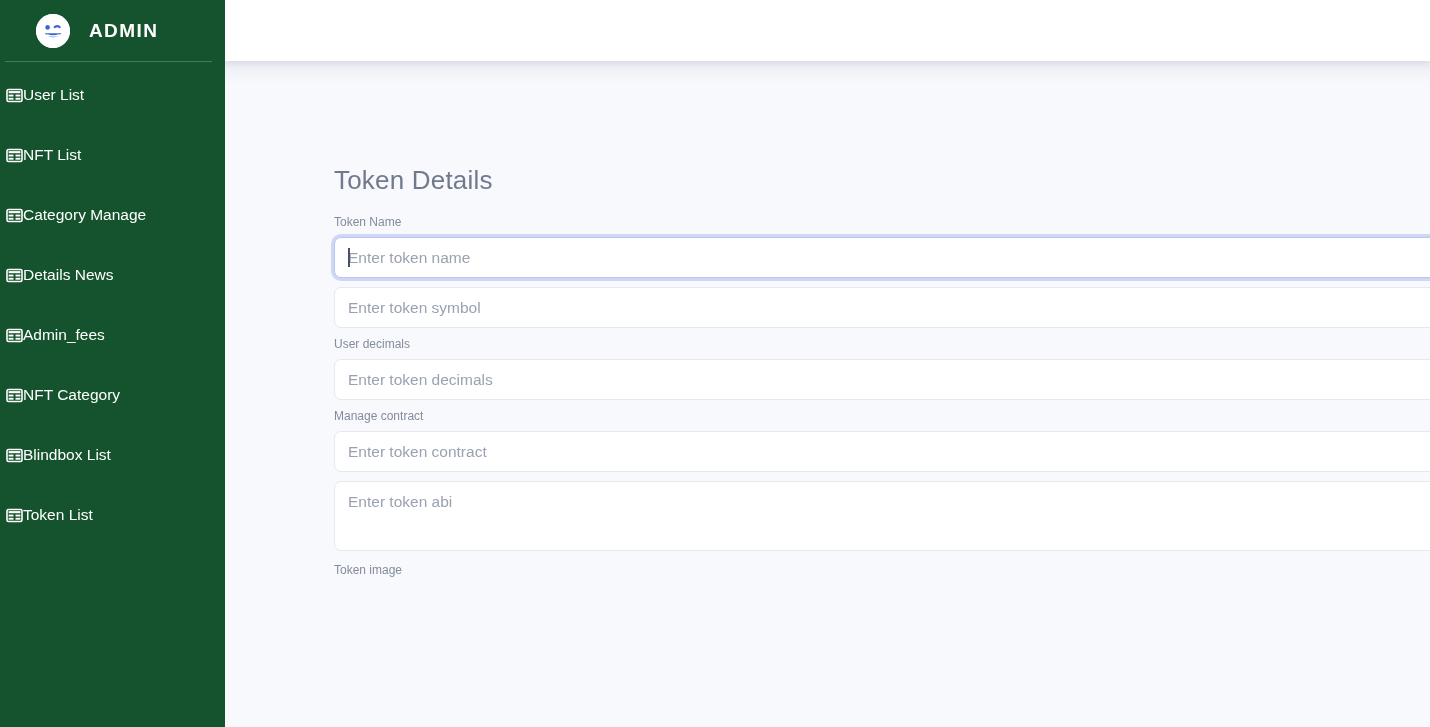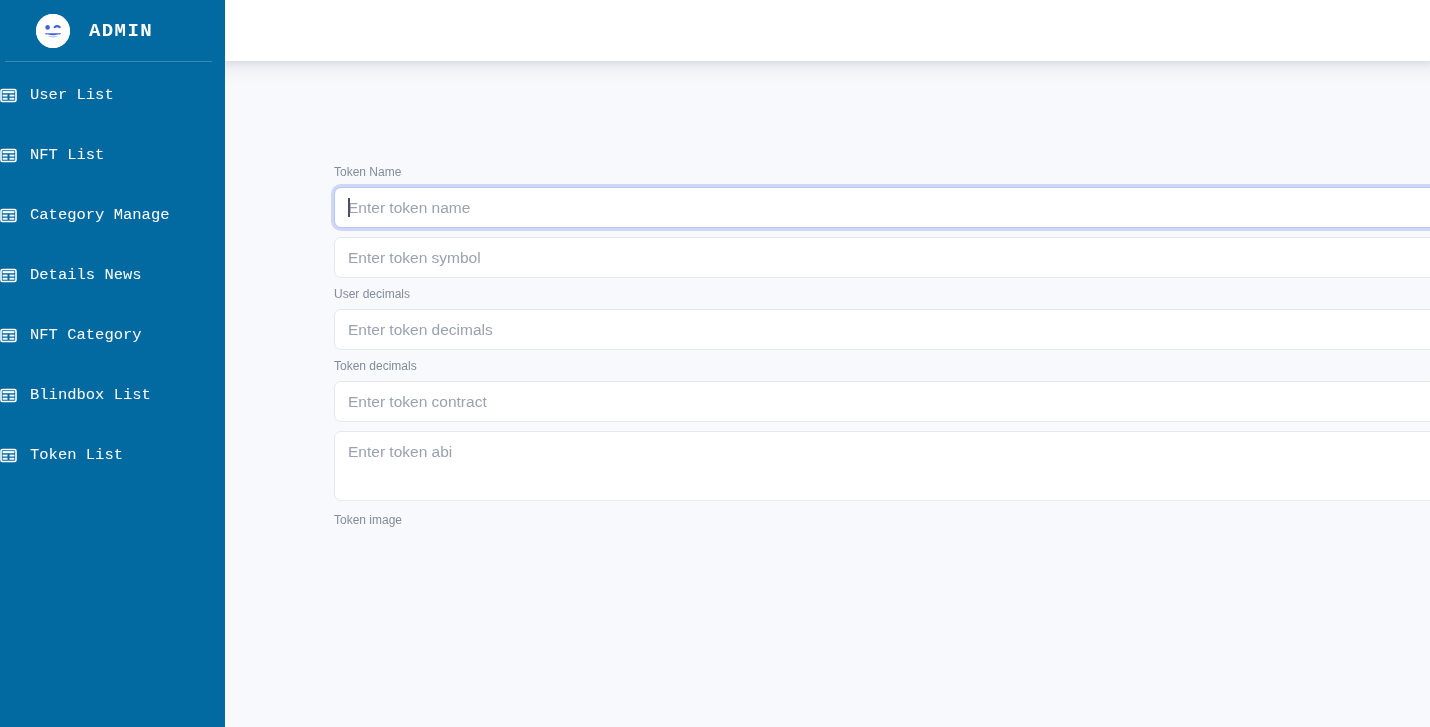--- a/index.html
+++ b/index.html
@@ -19,25 +19,24 @@
     height: 727px;
     display: flex;
     overflow: hidden;
   }
 
   
   .sidebar {
     width: 225px;
     min-width: 225px;
     height: 727px;
-    background: #0369a1;
+    background: #14532d;
     position: relative;
     z-index: 30;
     overflow: hidden;
-    font-family: Liberation Mono, monospace;
   }
 
   .brand {
     height: 61px;
     display: flex;
     align-items: center;
     padding-left: 36px;
     gap: 19px;
   }
 
@@ -66,23 +65,23 @@
     margin: 0 13px 0 5px;
   }
 
   .nav {
     padding-top: 16px;
   }
 
   .nav-item {
     display: flex;
     align-items: center;
-    gap: 13px;
     height: 34px;
     margin-bottom: 26px;
+    padding-left: 6px;
     cursor: pointer;
   }
 
   .nav-icon {
     width: 17px;
     height: 17px;
     flex: none;
     display: flex;
     align-items: center;
     justify-content: center;
@@ -259,20 +258,33 @@
             <rect x="2.6" y="4.1" width="11.8" height="2.1" fill="#ffffff"></rect>
             <rect x="2.6" y="7.6" width="4.9" height="1.9" fill="#ffffff"></rect>
             <rect x="9.5" y="7.6" width="4.9" height="1.9" fill="#ffffff"></rect>
             <rect x="2.6" y="10.8" width="4.9" height="1.9" fill="#ffffff"></rect>
             <rect x="9.5" y="10.8" width="4.9" height="1.9" fill="#ffffff"></rect>
           </svg>
         </span>
         <span class="nav-label">Details News</span>
       </div>
 
+      <div class="nav-item">
+        <span class="nav-icon">
+          <svg width="17" height="17" viewBox="0 0 17 17" aria-hidden="true">
+            <rect x="1" y="2.5" width="15" height="12" rx="1.6" fill="none" stroke="#ffffff" stroke-width="1.6"></rect>
+            <rect x="2.6" y="4.1" width="11.8" height="2.1" fill="#ffffff"></rect>
+            <rect x="2.6" y="7.6" width="4.9" height="1.9" fill="#ffffff"></rect>
+            <rect x="9.5" y="7.6" width="4.9" height="1.9" fill="#ffffff"></rect>
+            <rect x="2.6" y="10.8" width="4.9" height="1.9" fill="#ffffff"></rect>
+            <rect x="9.5" y="10.8" width="4.9" height="1.9" fill="#ffffff"></rect>
+          </svg>
+        </span>
+        <span class="nav-label">Admin_fees</span>
+      </div>
 
       <div class="nav-item">
         <span class="nav-icon">
           <svg width="17" height="17" viewBox="0 0 17 17" aria-hidden="true">
             <rect x="1" y="2.5" width="15" height="12" rx="1.6" fill="none" stroke="#ffffff" stroke-width="1.6"></rect>
             <rect x="2.6" y="4.1" width="11.8" height="2.1" fill="#ffffff"></rect>
             <rect x="2.6" y="7.6" width="4.9" height="1.9" fill="#ffffff"></rect>
             <rect x="9.5" y="7.6" width="4.9" height="1.9" fill="#ffffff"></rect>
             <rect x="2.6" y="10.8" width="4.9" height="1.9" fill="#ffffff"></rect>
             <rect x="9.5" y="10.8" width="4.9" height="1.9" fill="#ffffff"></rect>
@@ -314,40 +326,41 @@
 
   <div class="right">
 
     <header class="topbar">
       <span></span>
     </header>
 
     <main class="content-scroll">
       <div class="form-wrap">
 
+        <h1 class="page-title">Token Details</h1>
 
         <div class="field">
           <label class="field-label">Token Name</label>
           <div class="caret-host">
             <input class="field-control is-focused" type="text" placeholder="Enter token name" style="">
             <span class="caret"></span>
           </div>
         </div>
 
         <div class="field">
           <input class="field-control" type="text" placeholder="Enter token symbol" style="">
         </div>
 
         <div class="field">
           <label class="field-label">User decimals</label>
           <input class="field-control" type="text" placeholder="Enter token decimals" style="">
         </div>
 
         <div class="field">
-          <label class="field-label">Token decimals</label>
+          <label class="field-label">Manage contract</label>
           <input class="field-control" type="text" placeholder="Enter token contract" style="">
         </div>
 
         <div class="field">
           <textarea class="field-control textarea" placeholder="Enter token abi" style=""></textarea>
         </div>
 
         <div class="field gap-top">
           <label class="field-label">Token image</label>
         </div>

